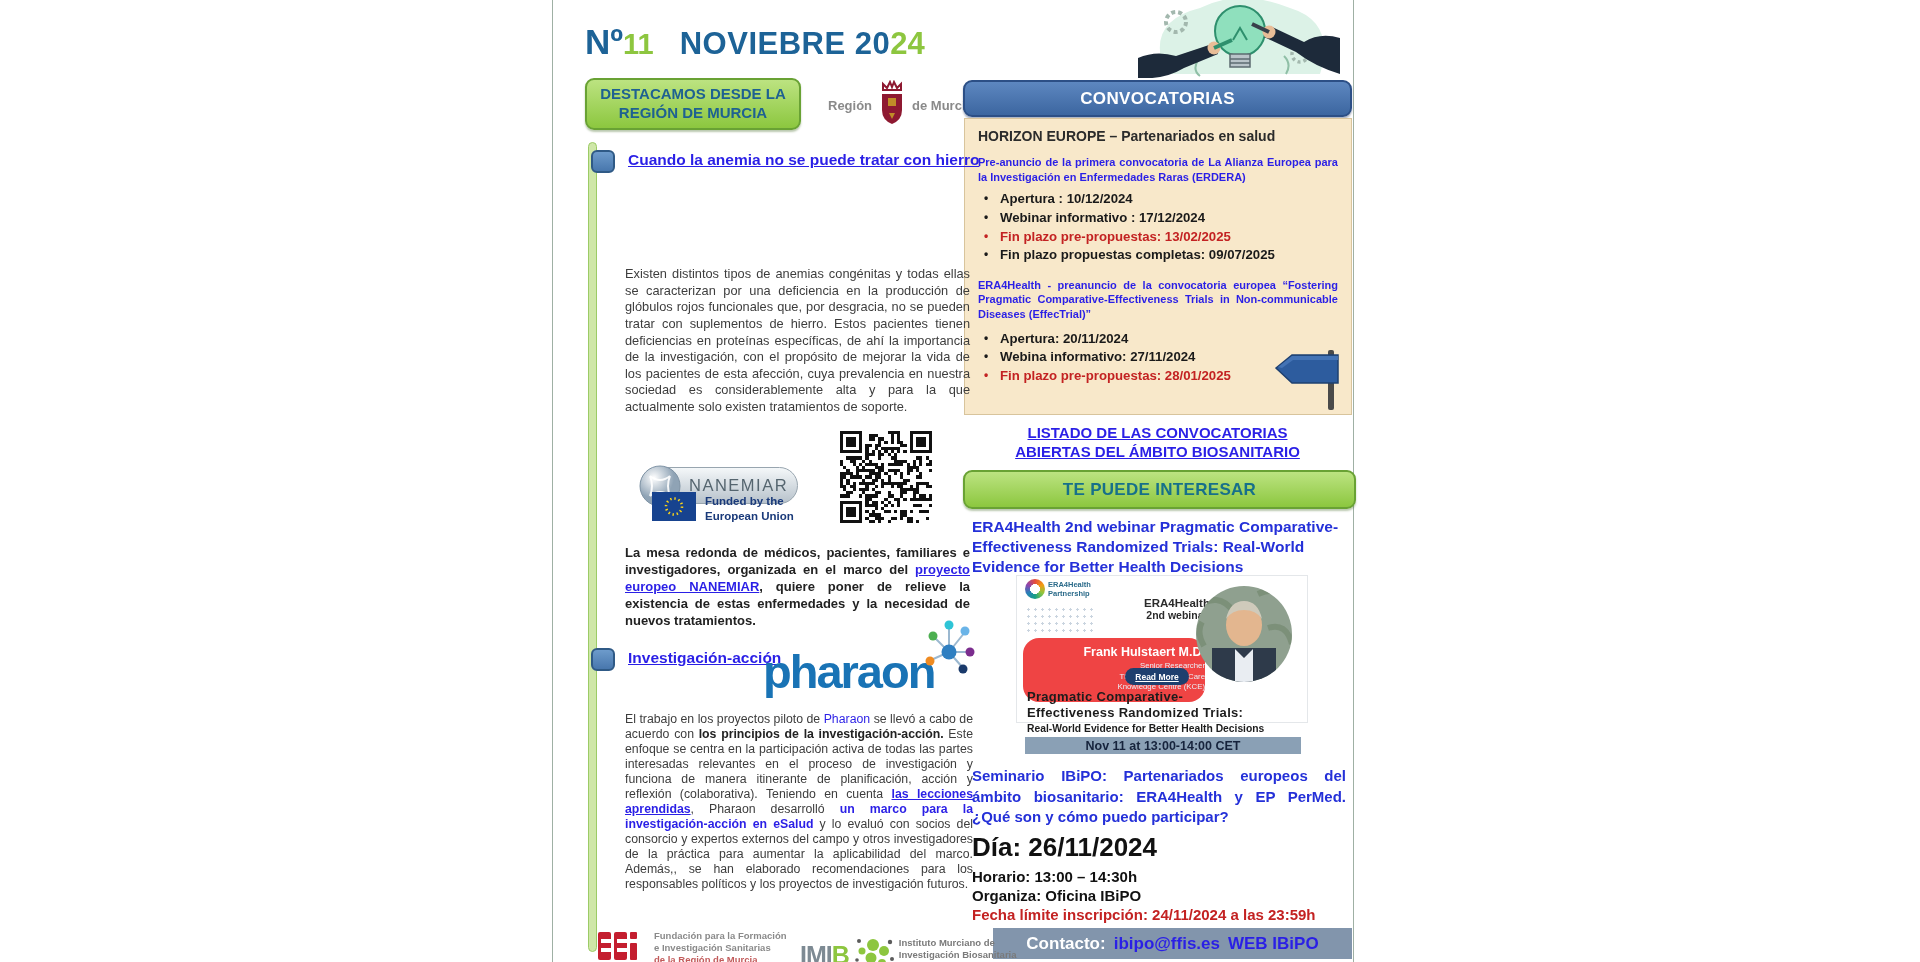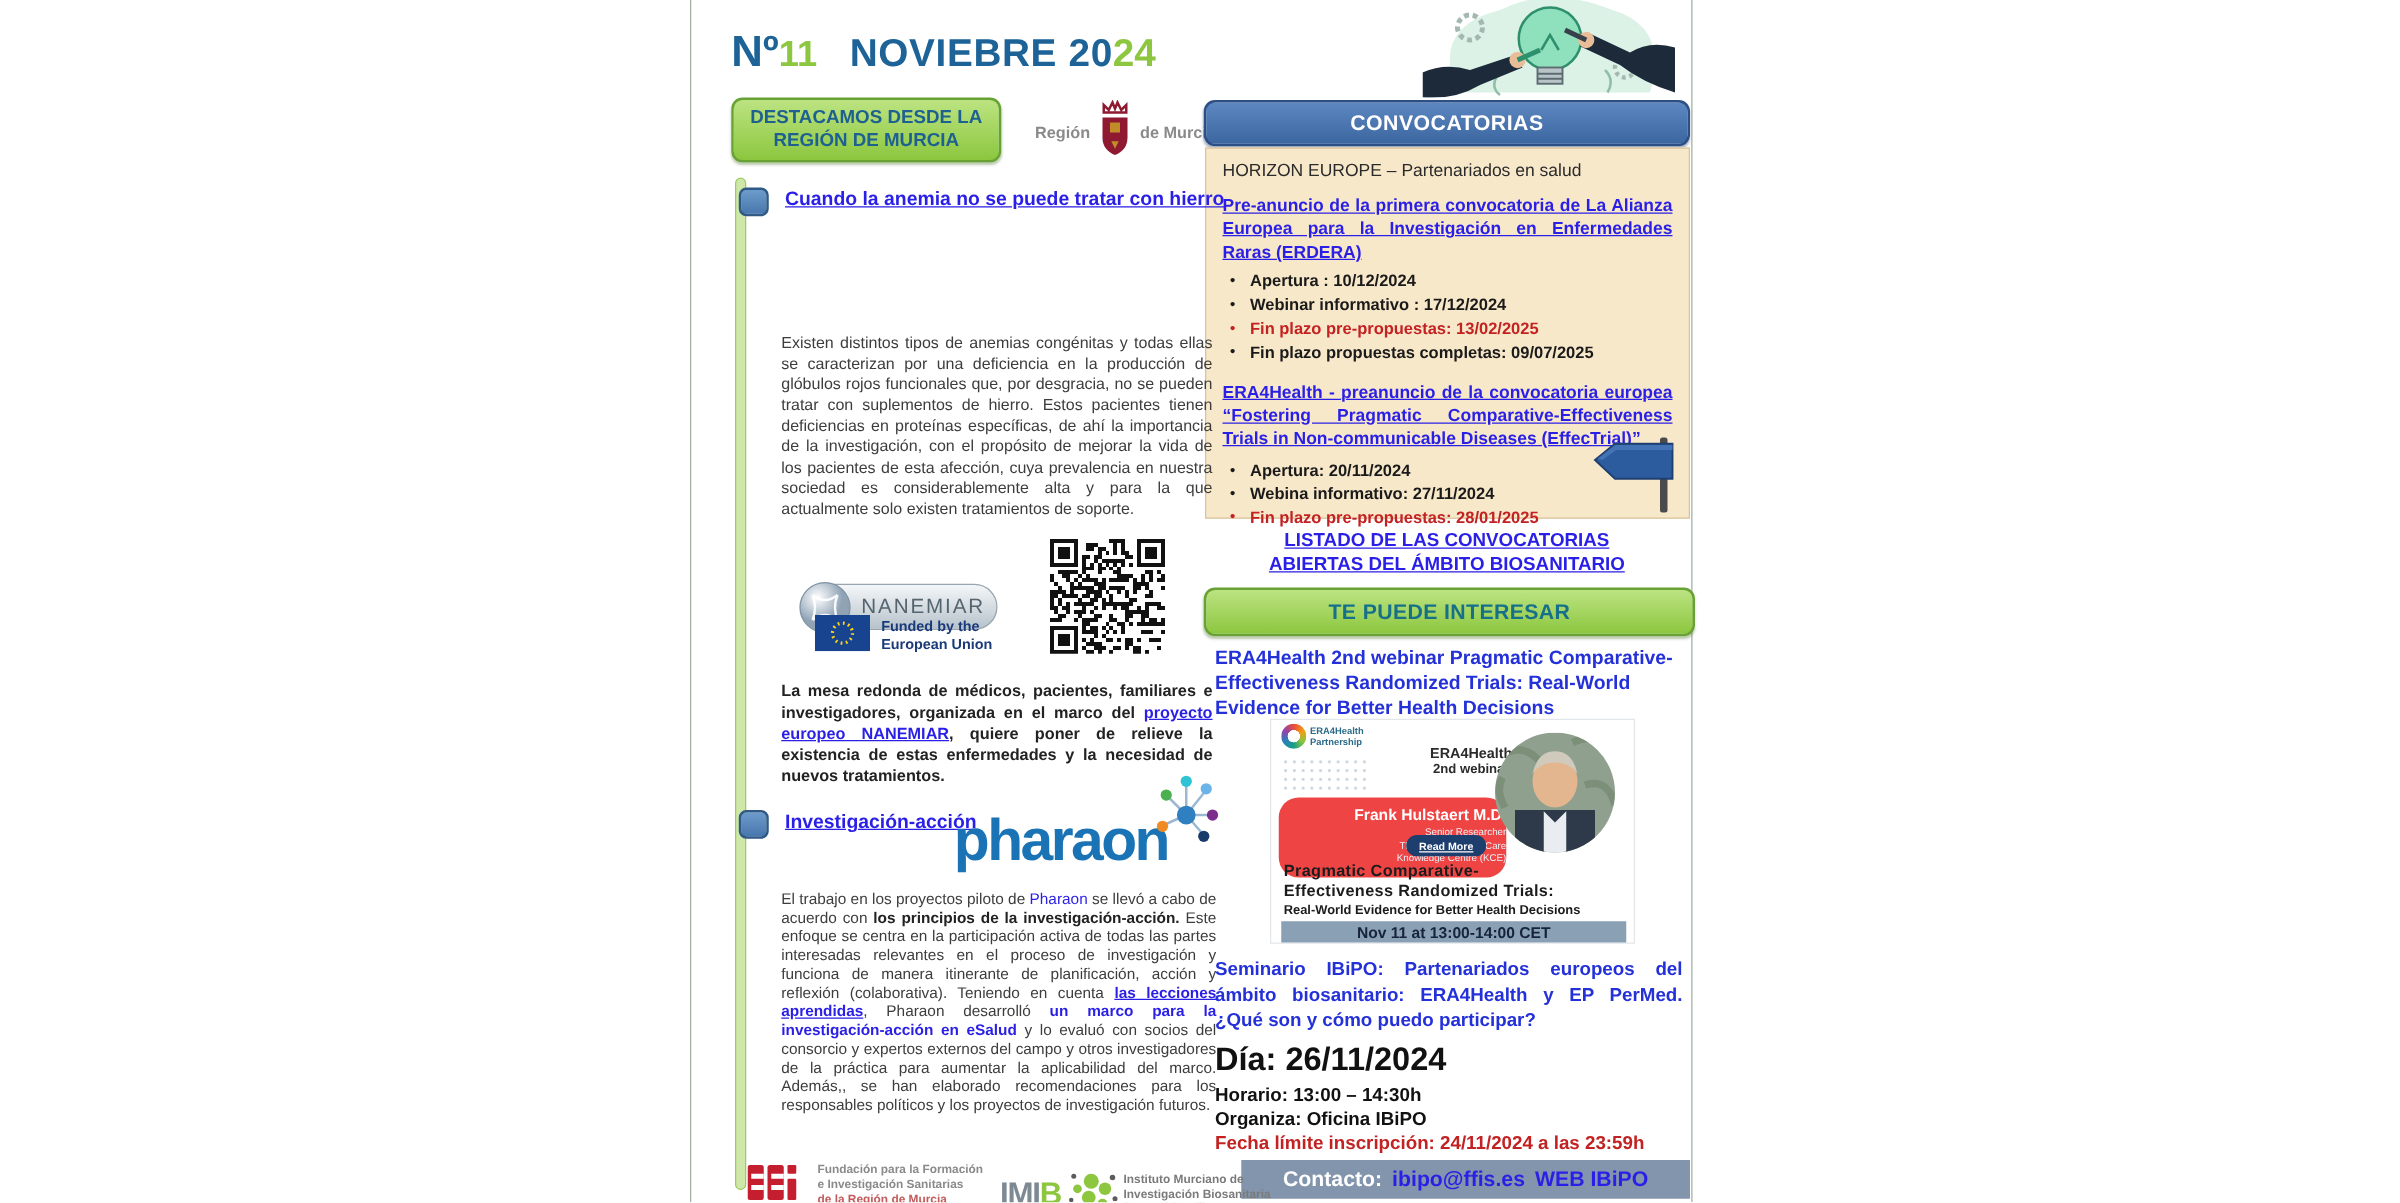--- a/index.html
+++ b/index.html
@@ -22,33 +22,33 @@
              text-align:center;font-weight:bold;color:#1e6191;}
   .destacamos{left:585px;top:78px;width:216px;height:52px;font-size:15px;line-height:1.25;padding:0 8px;box-sizing:border-box;}
   .convoc{left:963px;top:80px;width:389px;height:37px;background:linear-gradient(#5d87c0,#3c66a0);
           border:2px solid #2c4f86;border-radius:9px;box-sizing:border-box;display:flex;align-items:center;justify-content:center;
           color:#fff;font-weight:bold;font-size:17px;letter-spacing:.4px;box-shadow:0 2px 2px rgba(20,40,80,.35);}
   .region-logo{left:828px;top:78px;width:150px;height:54px;display:flex;align-items:center;gap:5px;color:#8a8a8a;
                font-size:13px;font-weight:bold;}
   
   .panel{left:964px;top:118px;width:388px;height:297px;background:#f8e8ca;border:1px solid #d8c49c;
          box-sizing:border-box;padding:9px 13px 0 13px;}
-  .horizon{font-size:14px;font-weight:normal;color:#2b2b2b;}
-  .biglink{color:#2a1fe6;font-weight:bold;font-size:14px;line-height:1.32;text-align:justify;text-decoration:underline;
+  .horizon{font-size:14px;font-weight:bold;color:#2b2b2b;}
+  .biglink{color:#2a1fe6;font-weight:bold;font-size:11px;line-height:1.32;text-align:justify;
            margin-top:11px;cursor:pointer;}
   .blist{list-style:none;margin:6px 0 0 0;padding:0 0 0 6px;}
   .blist li{font-size:13.2px;font-weight:bold;color:#1a1a1a;line-height:1.42;padding-left:16px;position:relative;}
   .blist li::before{content:"•";position:absolute;left:0;top:0;font-size:12px;}
   .blist li.red{color:#c32222;}
   .listado{left:963px;top:424px;width:389px;text-align:center;color:#2a1fe6;font-weight:bold;font-size:15px;
            line-height:1.25;text-decoration:underline;cursor:pointer;}
   .interesar{left:963px;top:470px;width:389px;height:35px;font-size:17px;color:#17708a;letter-spacing:.3px;}
   .webtitle{left:972px;top:517px;width:374px;color:#2430d8;font-weight:bold;font-size:15.5px;line-height:1.3;}
   
-  .card{left:1016px;top:575px;width:292px;height:180px;background:#fff;border:1px solid #e4e7ea;box-sizing:border-box;}
+  .card{left:1016px;top:575px;width:292px;height:148px;background:#fff;border:1px solid #e4e7ea;box-sizing:border-box;}
   .partner-ring{position:absolute;left:8px;top:3px;width:20px;height:20px;border-radius:50%;
      background:radial-gradient(circle,#fff 34%,transparent 36%),conic-gradient(#e74c3c,#f39c12,#8dc63f,#16a085,#2980b9,#8e44ad,#e74c3c);}
   .partner-text{position:absolute;left:31px;top:4px;font-size:7.5px;font-weight:bold;color:#2b6b8a;line-height:1.2;}
   .card-head{position:absolute;left:90px;top:21px;width:140px;text-align:center;font-weight:bold;color:#2b2b2b;}
   .card-head .h1{font-size:11.5px;}
   .card-head .h2{font-size:10.5px;}
   .dotgrid{position:absolute;left:8px;top:30px;width:72px;height:26px;
      background-image:radial-gradient(#c9d4df 1px,transparent 1.3px);background-size:7px 7px;}
   .speaker-pill{position:absolute;left:6px;top:62px;width:182px;height:64px;background:#ef4444;border-radius:16px;
      text-align:right;color:#fff;padding-top:7px;box-sizing:border-box;}

